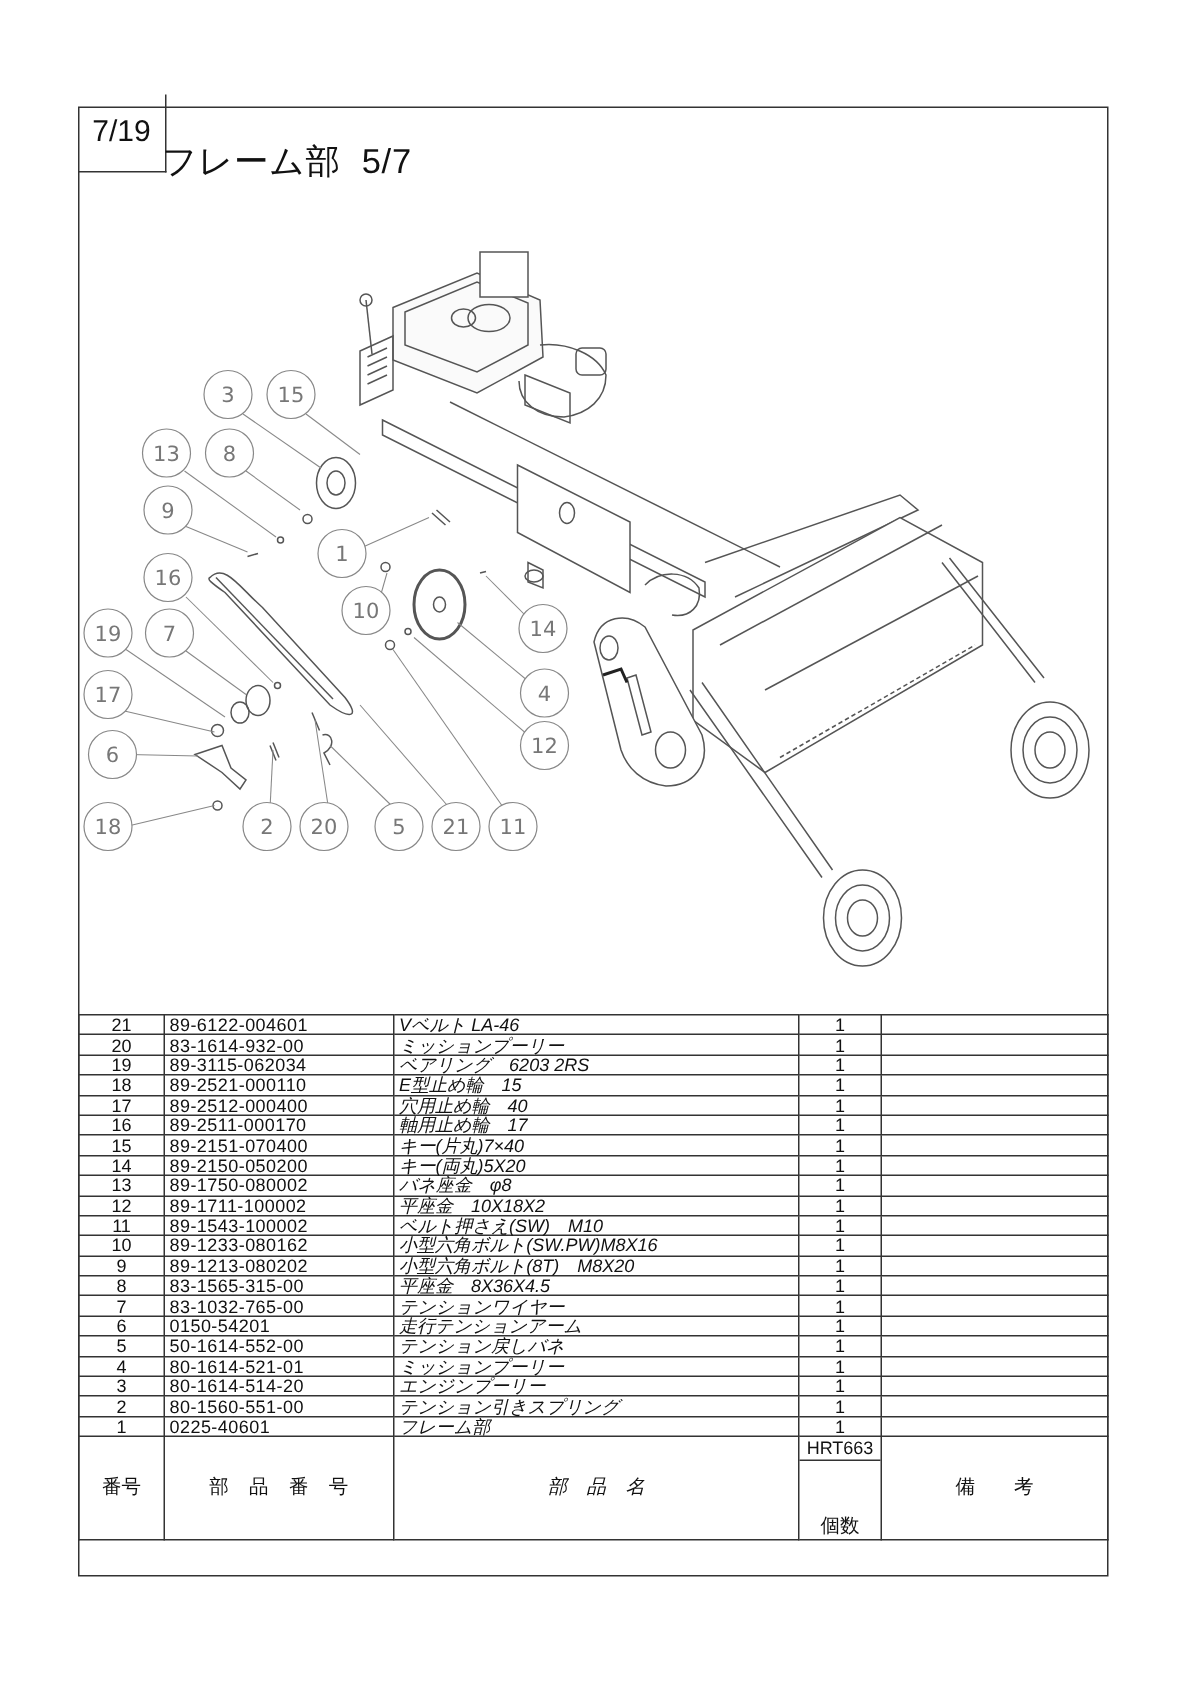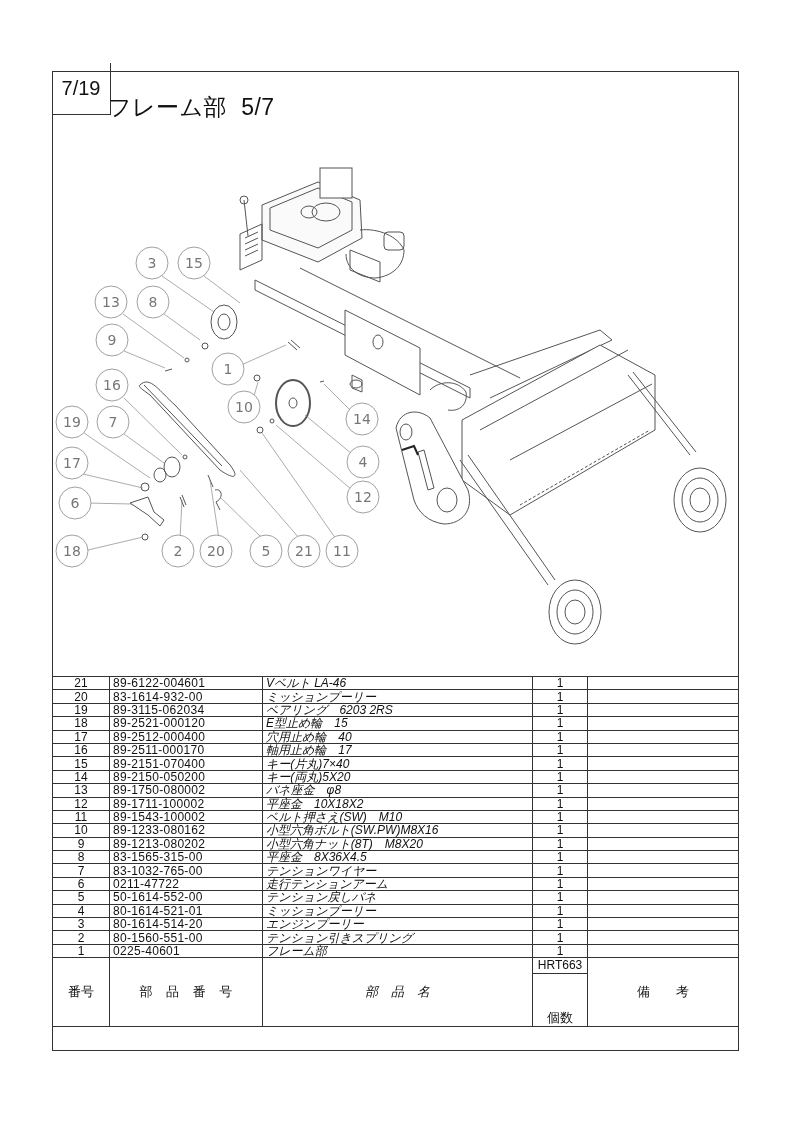--- a/index.html
+++ b/index.html
@@ -10,24 +10,24 @@
   .title .sub { margin-left:14px; font-family:"Liberation Sans", sans-serif; }
   .diagram { position:absolute; left:53px; top:124px; width:685px; height:548px; }
   table.parts { position:absolute; left:52px; top:676px; width:687px; border-collapse:collapse; font-family:"Liberation Sans", sans-serif; font-size:12px; }
   table.parts td { border:1px solid #333; height:12.4px; padding:0 3px; line-height:12px; white-space:nowrap; }
   table.parts td.no { text-align:center; width:50px; }
   table.parts td.pn { width:146px; letter-spacing:0.3px; }
   table.parts td.nm { width:263px;font-style:italic; }
   table.parts td.qty { text-align:center; width:48px; }
   table.parts td.rm { }
   table.parts tr.head td { height:34px; text-align:center; font-family:"DejaVu Sans", sans-serif; font-size:13px; }
-  .qty-head { display:flex; flex-direction:column; height:100%;gap:36px; }
+  .qty-head { display:flex; flex-direction:column; height:100%; }
   .qty-head span { display:block; }
   .qty-head .model { border-bottom:1px solid #333; font-family:"Liberation Sans", sans-serif; font-size:12px; line-height:15px; }
-  .qty-head .lbl { line-height:16px; font-size:13px; }
+  .qty-head .lbl { line-height:16px; font-size:13px;margin-top:36px; }
   svg text { font-family:"DejaVu Sans", sans-serif; }
 </style>
 </head>
 <body>
 
 <div class="frame"></div>
 
 <div class="page-no">7/19</div>
 <div class="title">
   <span>フレーム部</span><span class="sub">5/7</span>
@@ -236,21 +236,21 @@
       </tr>
       <tr>
         <td class="no">19</td>
         <td class="pn">89-3115-062034</td>
         <td class="nm">ベアリング　6203 2RS</td>
         <td class="qty">1</td>
         <td class="rm"></td>
       </tr>
       <tr>
         <td class="no">18</td>
-        <td class="pn">89-2521-000120</td>
+        <td class="pn">89-2521-000110</td>
         <td class="nm">E型止め輪　15</td>
         <td class="qty">1</td>
         <td class="rm"></td>
       </tr>
       <tr>
         <td class="no">17</td>
         <td class="pn">89-2512-000400</td>
         <td class="nm">穴用止め輪　40</td>
         <td class="qty">1</td>
         <td class="rm"></td>
@@ -300,41 +300,41 @@
       <tr>
         <td class="no">10</td>
         <td class="pn">89-1233-080162</td>
         <td class="nm">小型六角ボルト(SW.PW)M8X16</td>
         <td class="qty">1</td>
         <td class="rm"></td>
       </tr>
       <tr>
         <td class="no">9</td>
         <td class="pn">89-1213-080202</td>
-        <td class="nm">小型六角ナット(8T)　M8X20</td>
+        <td class="nm">小型六角ボルト(8T)　M8X20</td>
         <td class="qty">1</td>
         <td class="rm"></td>
       </tr>
       <tr>
         <td class="no">8</td>
         <td class="pn">83-1565-315-00</td>
         <td class="nm">平座金　8X36X4.5</td>
         <td class="qty">1</td>
         <td class="rm"></td>
       </tr>
       <tr>
         <td class="no">7</td>
         <td class="pn">83-1032-765-00</td>
         <td class="nm">テンションワイヤー</td>
         <td class="qty">1</td>
         <td class="rm"></td>
       </tr>
       <tr>
         <td class="no">6</td>
-        <td class="pn">0211-47722</td>
+        <td class="pn">0150-54201</td>
         <td class="nm">走行テンションアーム</td>
         <td class="qty">1</td>
         <td class="rm"></td>
       </tr>
       <tr>
         <td class="no">5</td>
         <td class="pn">50-1614-552-00</td>
         <td class="nm">テンション戻しバネ</td>
         <td class="qty">1</td>
         <td class="rm"></td>

